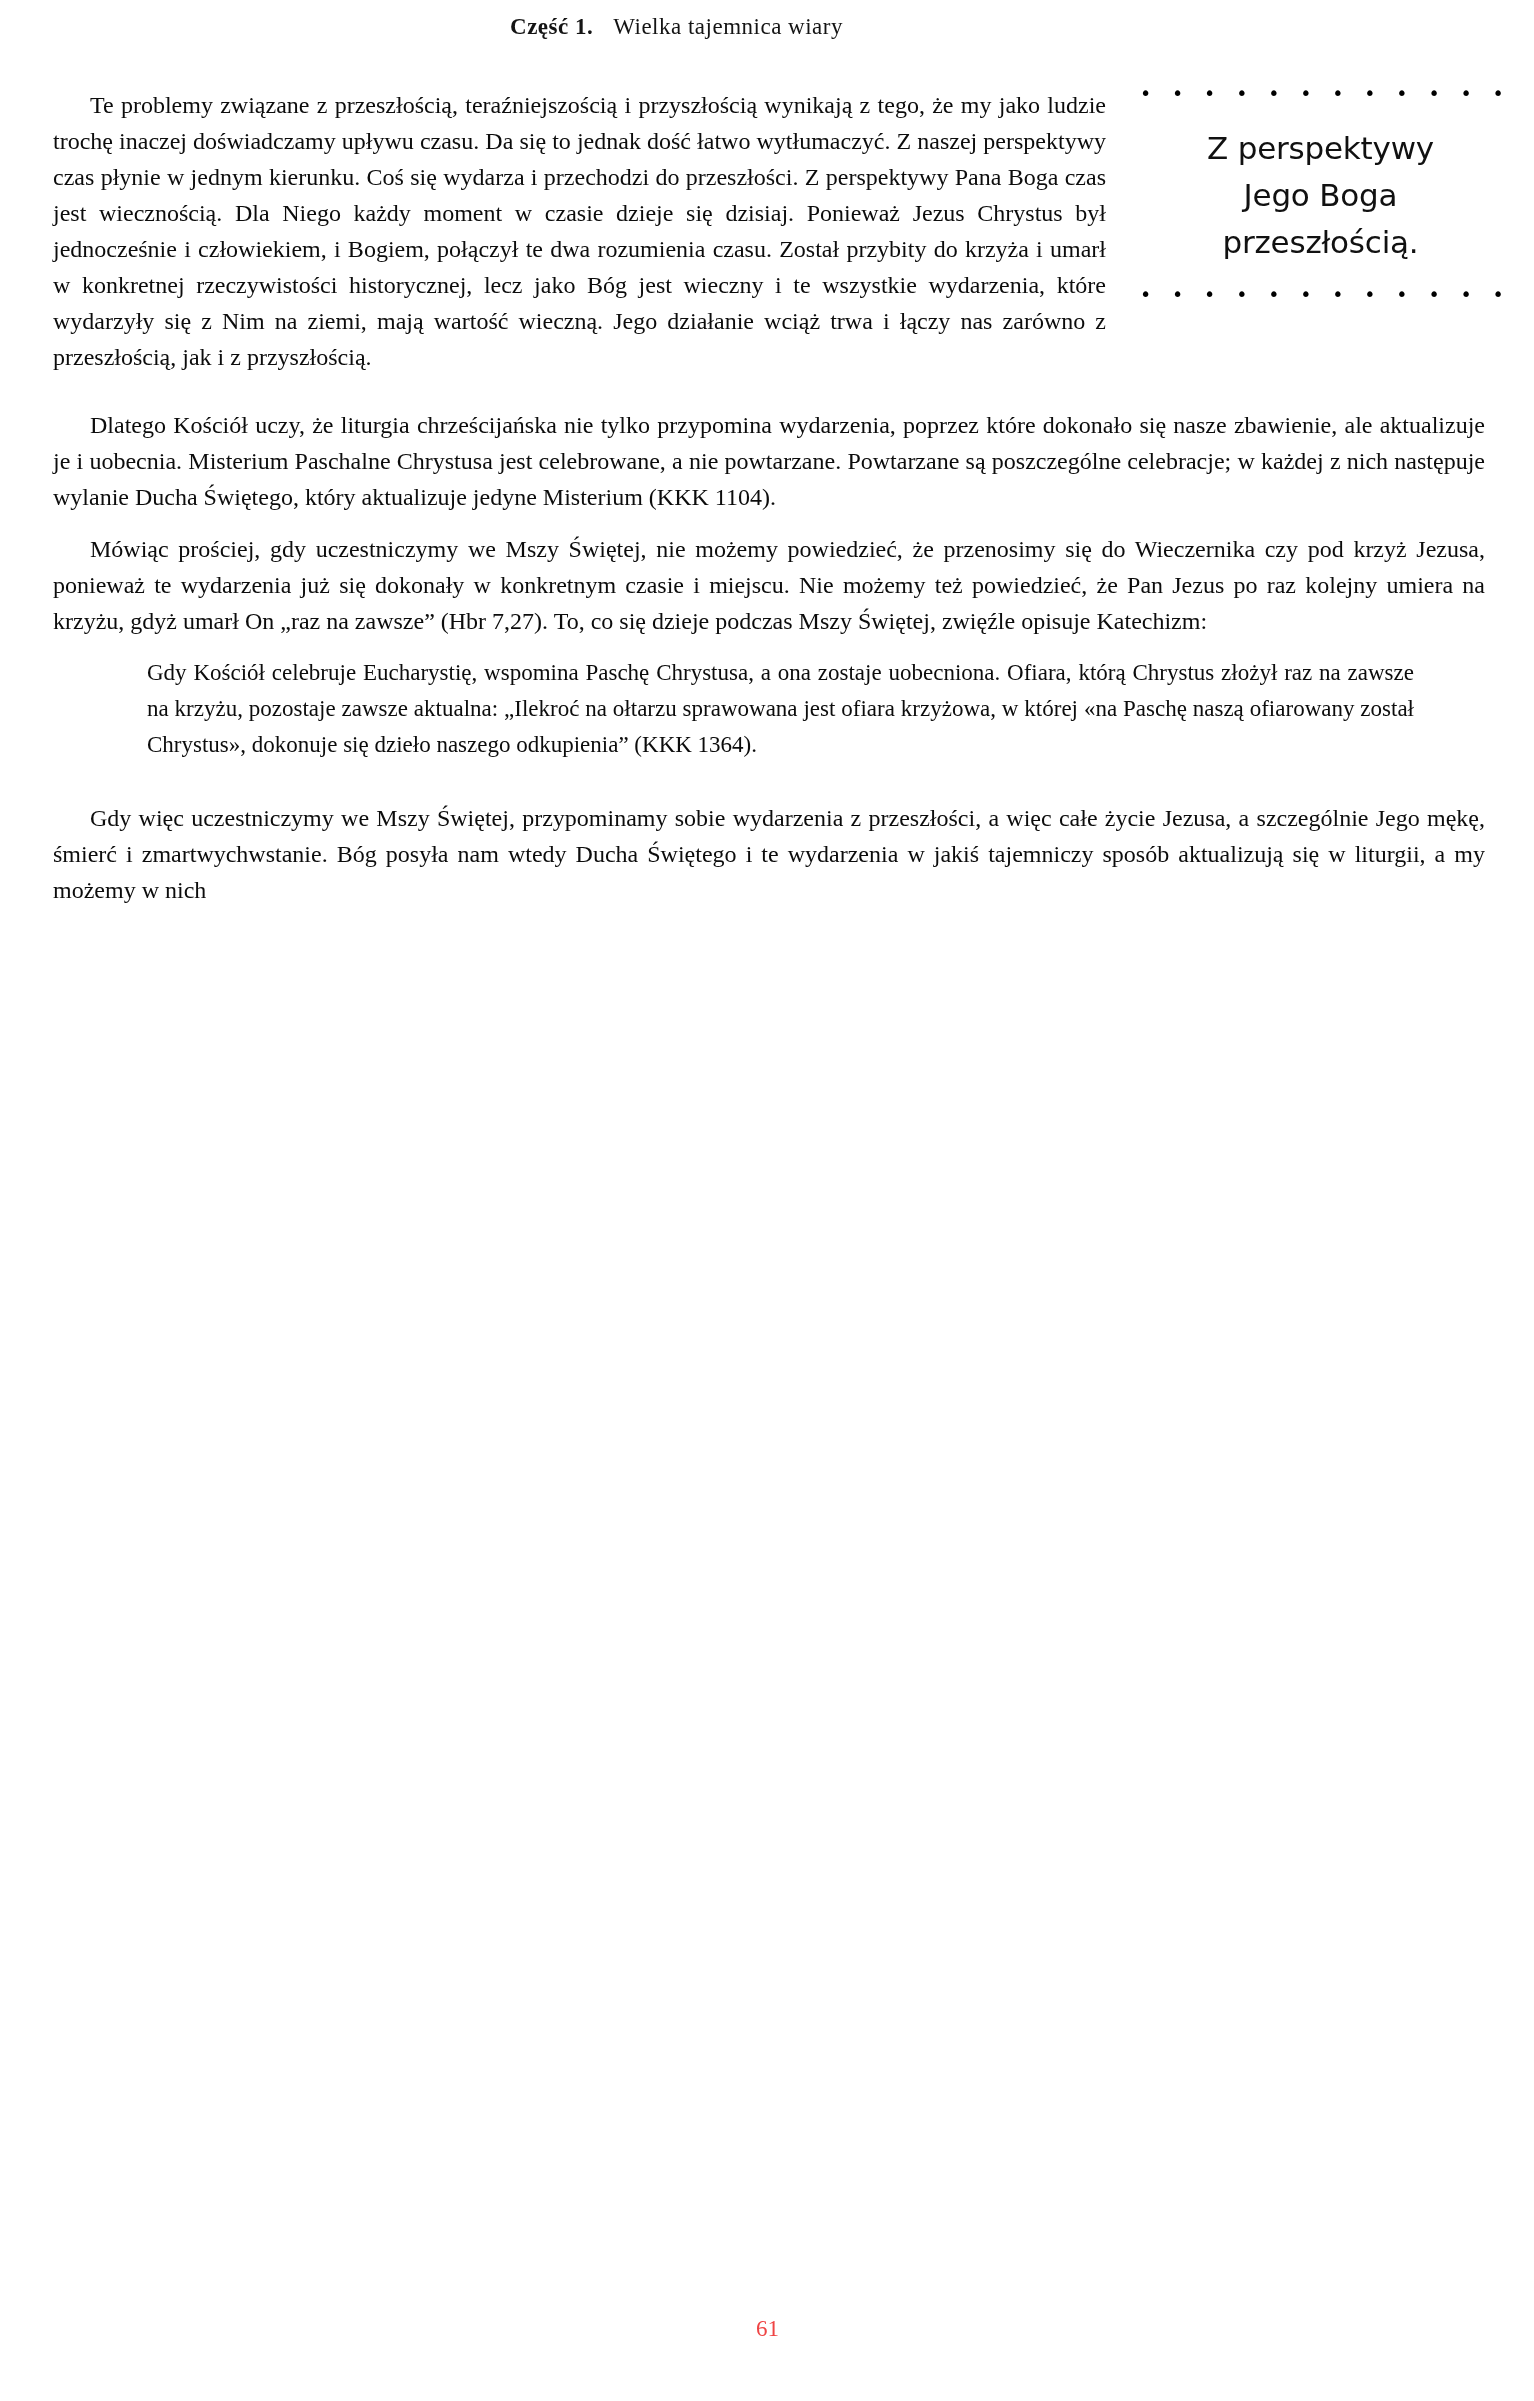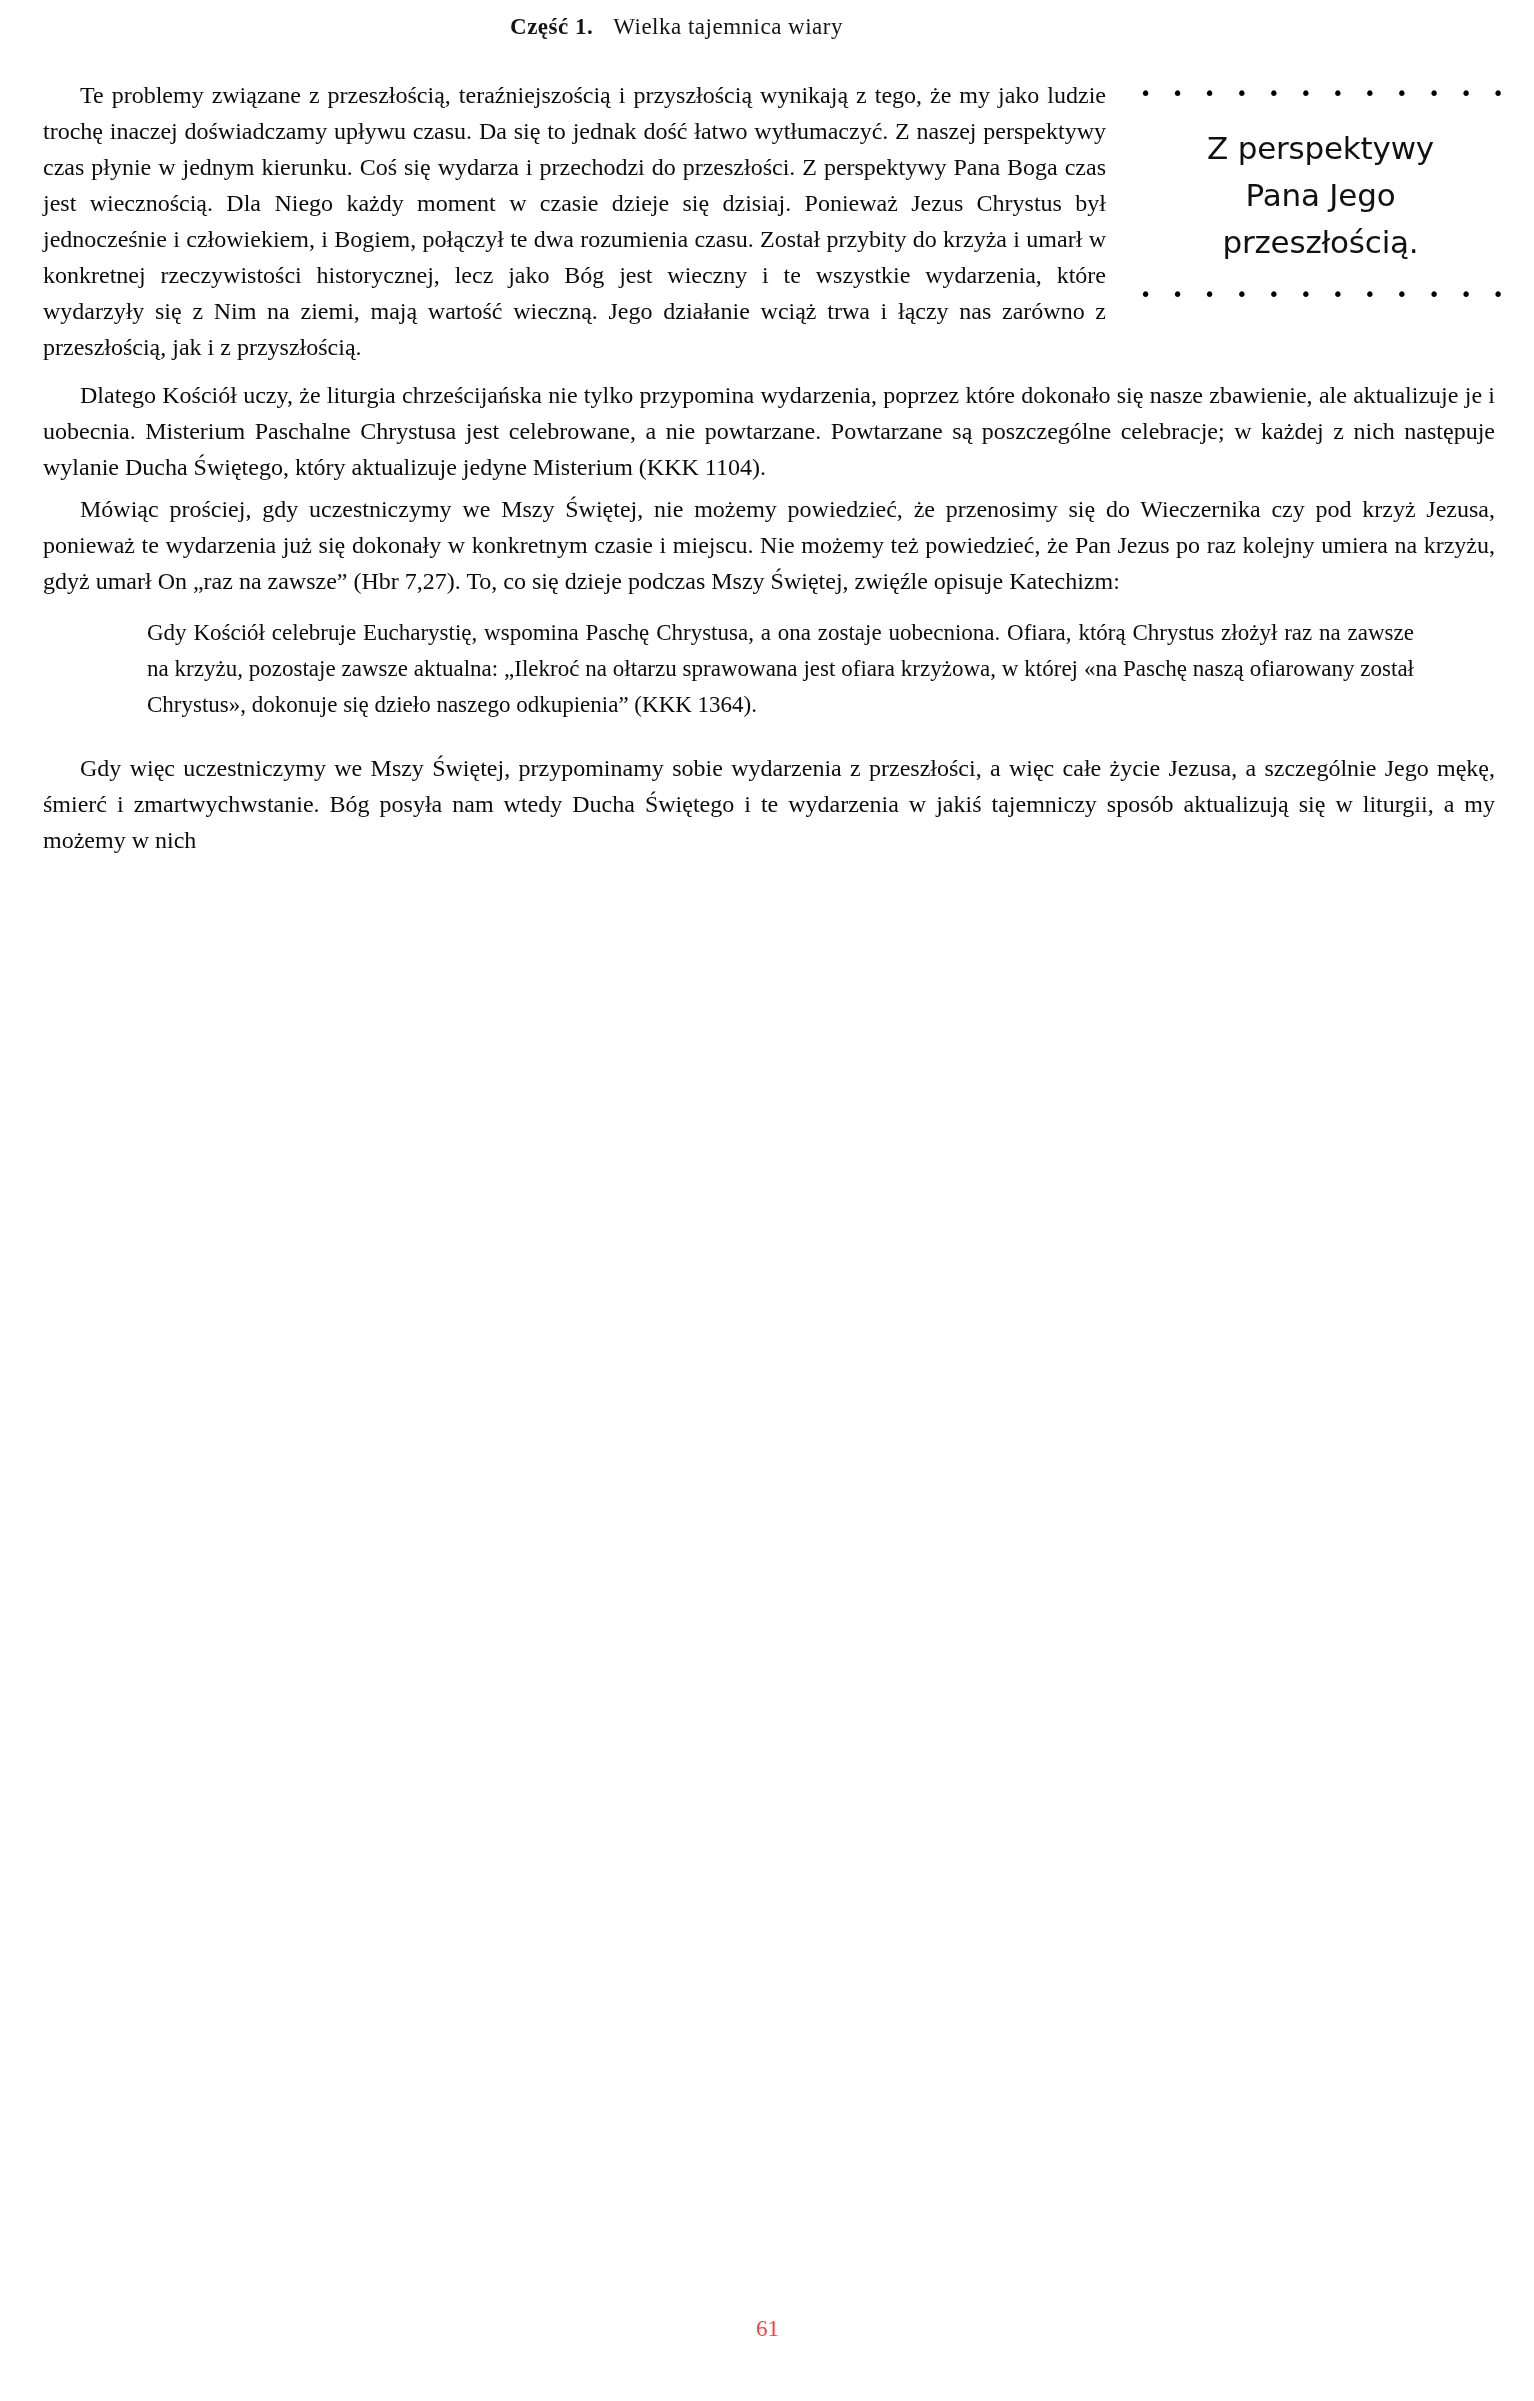--- a/index.html
+++ b/index.html
@@ -49,21 +49,21 @@
 
   
   .column {
     position: absolute;
     top: 71px;
     left: 37px;
     width: 1464px;
   }
 
   p.body {
-    margin: 6px;
+    margin: 16px;
     font-size: 24px;
     line-height: 36px;
     text-align: justify;
     text-justify: inter-word;
     hyphens: manual;
     color: #0c0c0c;
   }
   p.body.indent {
     text-indent: 37px;
   }
@@ -134,21 +134,21 @@
   <div class="running-head">
     <span class="rh-part">Część 1.</span><span class="rh-gap"></span><span class="rh-title">Wielka tajemnica wiary</span>
   </div>
 
   <div class="column">
 
     <aside class="pullquote">
       <div class="rule rule-top">• • • • • • • • • • • • • • • • • • • • •</div>
       <div class="pq-text">
         <div>Z perspektywy</div>
-        <div>Pana Jego</div>
+        <div>Jego Boga</div>
         <div>przeszłością.</div>
       </div>
       <div class="rule rule-bottom">• • • • • • • • • • • • • • • • • • • • •</div>
     </aside>
 
     <p class="body indent">Te problemy związane z przeszłością, teraźniejszością i przyszłością wynikają z tego, że my jako ludzie trochę inaczej doświadczamy upływu czasu. Da się to jednak dość łatwo wytłumaczyć. Z naszej perspektywy czas płynie w jednym kierunku. Coś się wydarza i przechodzi do przeszłości. Z perspektywy Pana Boga czas jest wiecznością. Dla Niego każdy moment w czasie dzieje się dzisiaj. Ponieważ Jezus Chrystus był jednocześnie i człowiekiem, i Bogiem, połączył te dwa rozumienia czasu. Został przybity do krzyża i umarł w konkretnej rzeczywistości historycznej, lecz jako Bóg jest wieczny i te wszystkie wydarzenia, które wydarzyły się z Nim na ziemi, mają wartość wieczną. Jego działanie wciąż trwa i łączy nas zarówno z przeszłością, jak i z przyszłością.</p>
 
     <div class="clear"></div>
 
     <p class="body indent">Dlatego Kościół uczy, że liturgia chrześcijańska nie tylko przypomina wydarzenia, poprzez które dokonało się nasze zbawienie, ale aktualizuje je i uobecnia. Misterium Paschalne Chrystusa jest celebrowane, a nie powtarzane. Powtarzane są poszczególne celebracje; w każdej z nich następuje wylanie Ducha Świętego, który aktualizuje jedyne Misterium (KKK 1104).</p>

